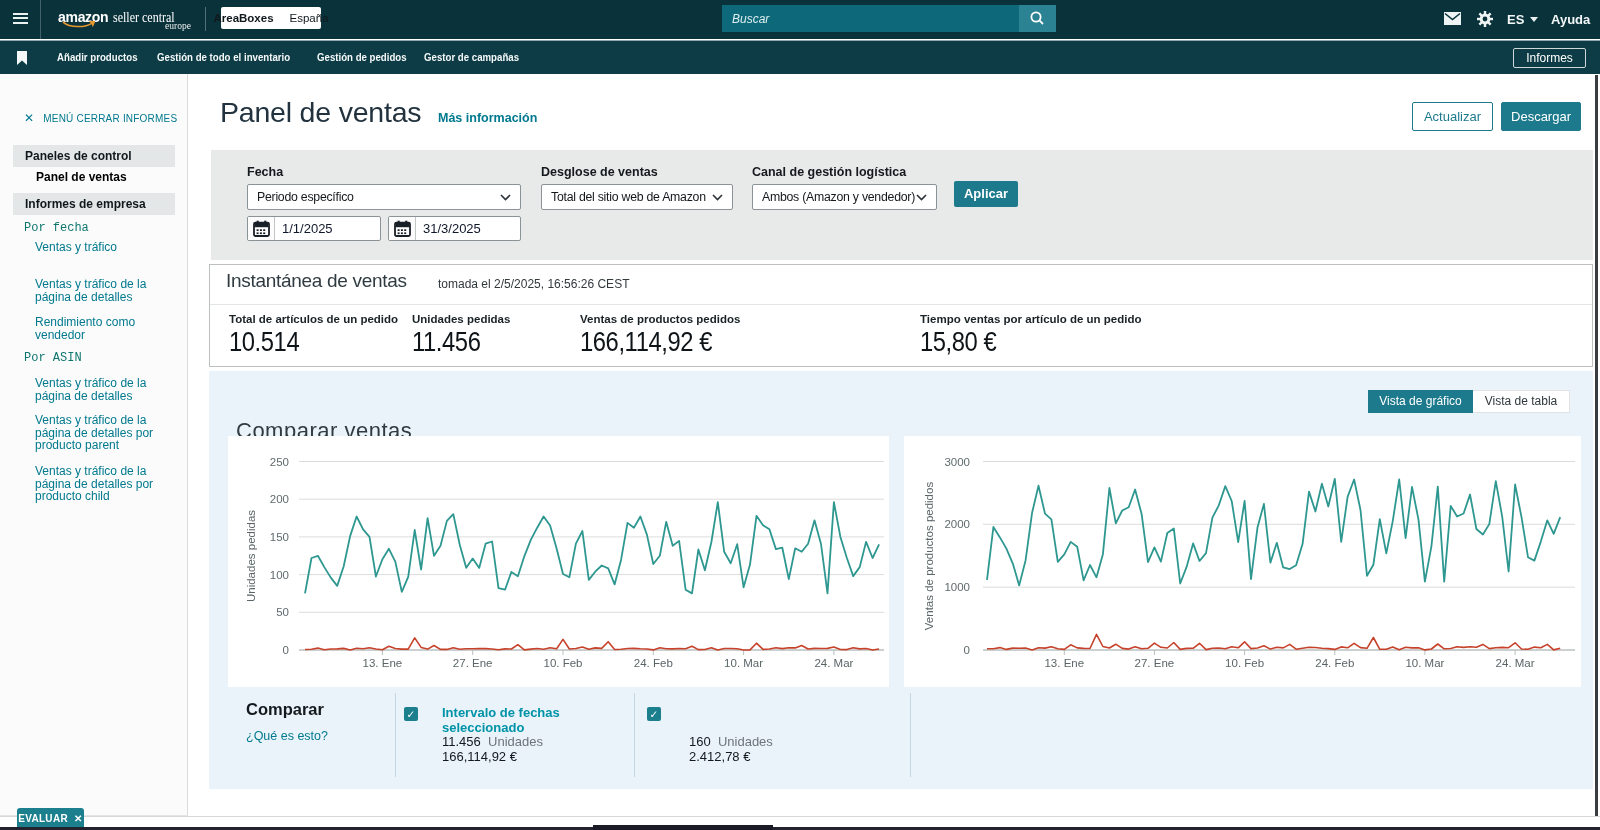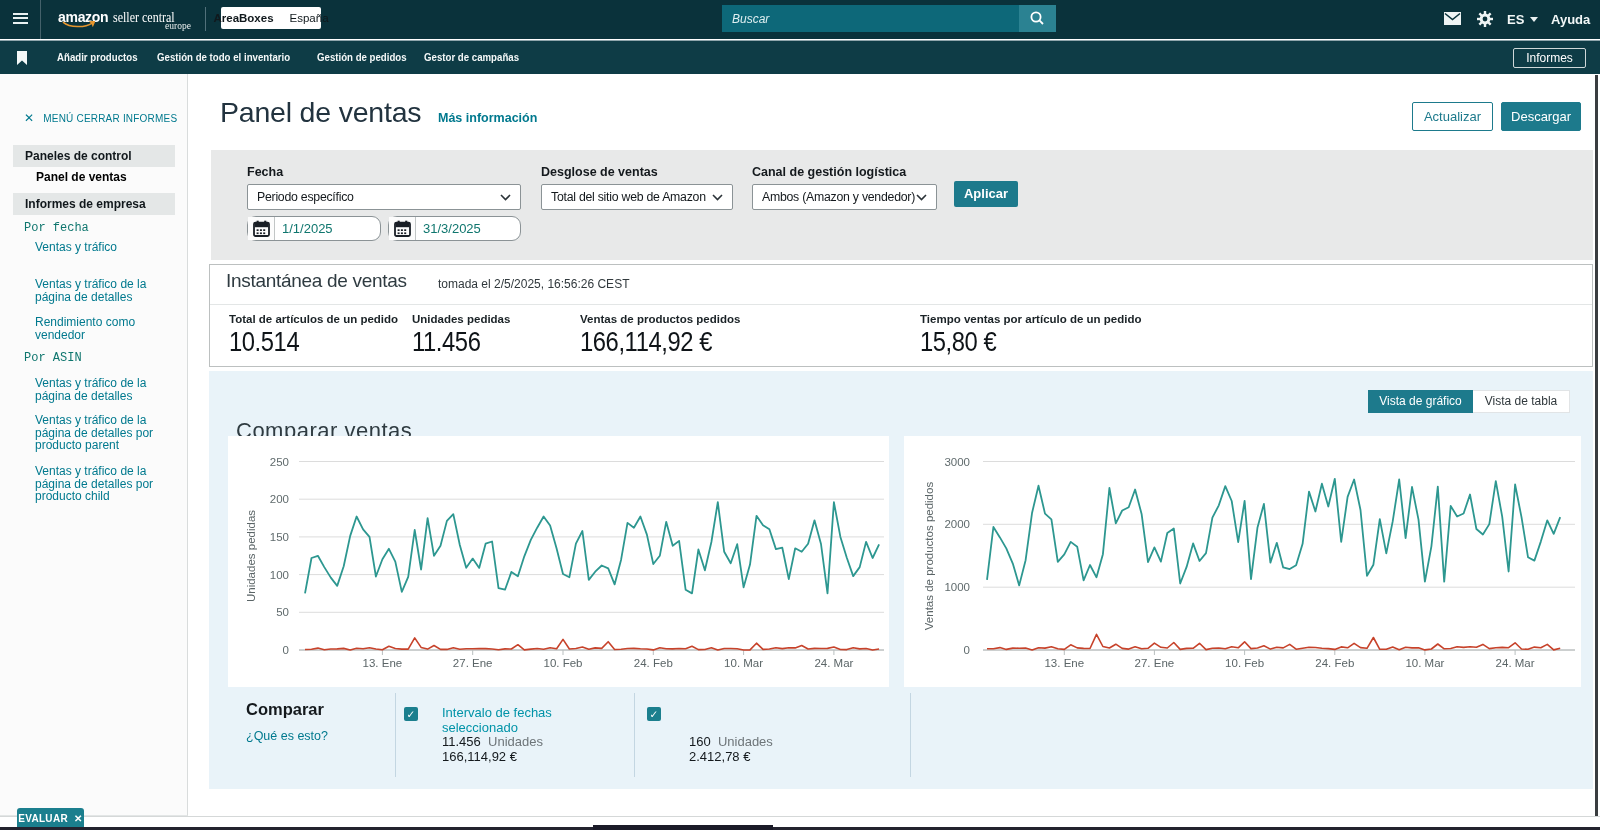--- a/index.html
+++ b/index.html
@@ -39,21 +39,21 @@
 .m-sel { position:absolute; left:36px; top:170px; font-size:12px; font-weight:bold; color:#000; }
 .content { position:absolute; left:189px; top:74px; width:1393px; height:742px; background:#fff; }
 .pagehead { position:absolute; left:31px; top:22px; font-size:28.5px; letter-spacing:-0.2px; color:#22333f; }
 .masinfo { position:absolute; left:249px; top:37px; font-size:12.5px; font-weight:bold; color:#00798e; }
 .btn-act { position:absolute; left:1223px; top:28px; width:81px; height:29px; border:1px solid #1d7a8c; border-radius:2px; color:#1d7a8c; font-size:13px; text-align:center; line-height:27px; background:#fff; }
 .btn-desc { position:absolute; left:1312px; top:28px; width:80px; height:29px; background:#1d7a8c; border:1px solid #1d7a8c; border-radius:2px; color:#fff; font-size:13px; text-align:center; line-height:27px; }
 .filter { position:absolute; left:22px; top:76px; width:1382px; height:110px; background:#e8e9e9; }
 .flabel { position:absolute; font-size:12.5px; font-weight:bold; color:#14191d; }
 .fsel { position:absolute; height:26px; background:#fff; border:1px solid #8b9396; border-radius:2px; font-size:12.3px; letter-spacing:-0.25px; color:#14191d; line-height:24px; padding-left:9px; white-space:nowrap; }
 .fsel .chev { position:absolute; right:9px; top:9px; }
-.dinp { position:absolute; height:25px; background:#fff; border:1px solid #8b9396; border-radius:9px; font-size:13px; color:#0f766e; line-height:23px; }
+.dinp { position:absolute; height:25px; background:#fff; border:1px solid #8b9396; border-radius:2px; font-size:13px; color:#0f172a; line-height:23px; }
 .dinp .calcell { position:absolute; left:0; top:0; width:27px; height:23px; border-right:1px solid #c2c6c6; background:#fcfcfc; }
 .dinp .cal { position:absolute; left:5px; top:3px; }
 .dinp span { position:absolute; left:34px; }
 .aplicar { position:absolute; left:743px; top:31px; width:64px; height:26px; background:#1d7a8c; border-radius:2px; color:#fff; font-size:13px; font-weight:bold; text-align:center; line-height:26px; }
 .snap { position:absolute; left:20px; top:190px; width:1384px; height:103px; background:#fff; border:1px solid #bcc0c0; }
 .snap h2 { position:absolute; left:16px; top:5px; font-size:19px; letter-spacing:-0.3px; font-weight:normal; color:#2f3b41; }
 .snap .taken { position:absolute; left:228px; top:12px; font-size:12px; color:#31393d; }
 .snap .hr { position:absolute; left:0; top:39px; width:1382px; height:1px; background:#e3e6e6; }
 .met { position:absolute; top:48px; }
 .met .lab { font-size:11.5px; font-weight:bold; color:#1a2226; white-space:nowrap; }
@@ -62,21 +62,21 @@
 .cmpsec h2 { position:absolute; left:27px; top:15px; font-size:22px; letter-spacing:0.5px; font-weight:normal; color:#2f3b41;margin-top:32px; }
 .vgraf { position:absolute; left:1159px; top:19px; width:105px; height:23px; background:#1d7a8c; border:1px solid #1d7a8c; color:#fff; font-size:12px; text-align:center; line-height:21px; }
 .vtab { position:absolute; left:1264px; top:19px; width:97px; height:23px; background:#fff; border:1px solid #e1e4e6; border-left:none; color:#30383c; font-size:12px; text-align:center; line-height:21px; }
 .chartL { position:absolute; left:19px; top:65px; width:661px; height:251px; background:#fff; }
 .chartR { position:absolute; left:695px; top:65px; width:677px; height:251px; background:#fff; }
 .cmprow { position:absolute; left:0; top:316px; width:1372px; height:102px; }
 .cmprow .title { position:absolute; left:37px; top:13px; font-size:16.5px; font-weight:bold; color:#14191d; }
 .cmprow .what { position:absolute; left:37px; top:42px; font-size:12.5px; color:#00798e; }
 .vdiv { position:absolute; top:6px; width:1px; height:84px; background:#c3d6e2; }
 .cbox { position:absolute; width:14px; height:14px; background:#1b7f8e; border-radius:2px; color:#fff; font-size:10.5px; text-align:center; line-height:14px; }
-.cmp-lbl { position:absolute; font-size:13px; line-height:14.5px; }
+.cmp-lbl { position:absolute; font-size:13px; line-height:14.5px;font-weight:bold; }
 .cmp-num { position:absolute; font-size:13px; color:#14191d; line-height:14.5px; }
 .cmp-num .grey { color:#6e7579; }
 .evaluar { position:absolute; left:17px; top:808px; width:67px; height:21px; background:#1b7f8e; border-radius:3px 3px 0 0; color:#fff; font-size:10px; font-weight:bold; text-align:center; line-height:21px; letter-spacing:0.3px; }
 .botline { position:absolute; left:0; top:816px; width:1600px; height:1px; background:#d5d8d8; }
 .taskbar { position:absolute; left:0; top:827px; width:1600px; height:3px; background:#23232f; }
 .tseg { position:absolute; top:825px; height:5px; background:#1b1b28; }
 .rscroll { position:absolute; left:1595px; top:75px; width:3px; height:741px; background:#3a3d40; }
 </style>
 </head>
 <body>

